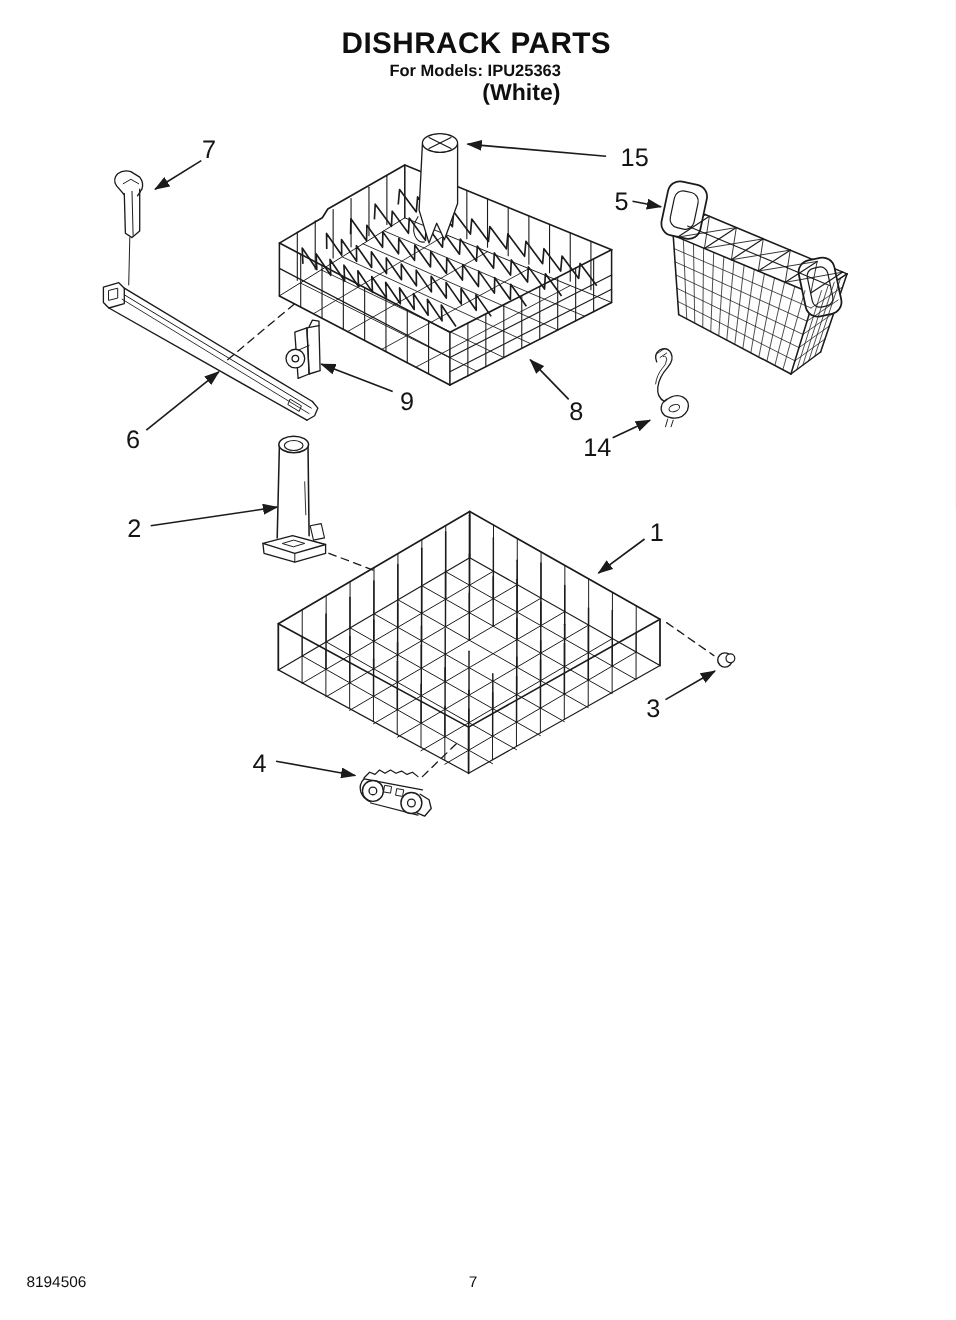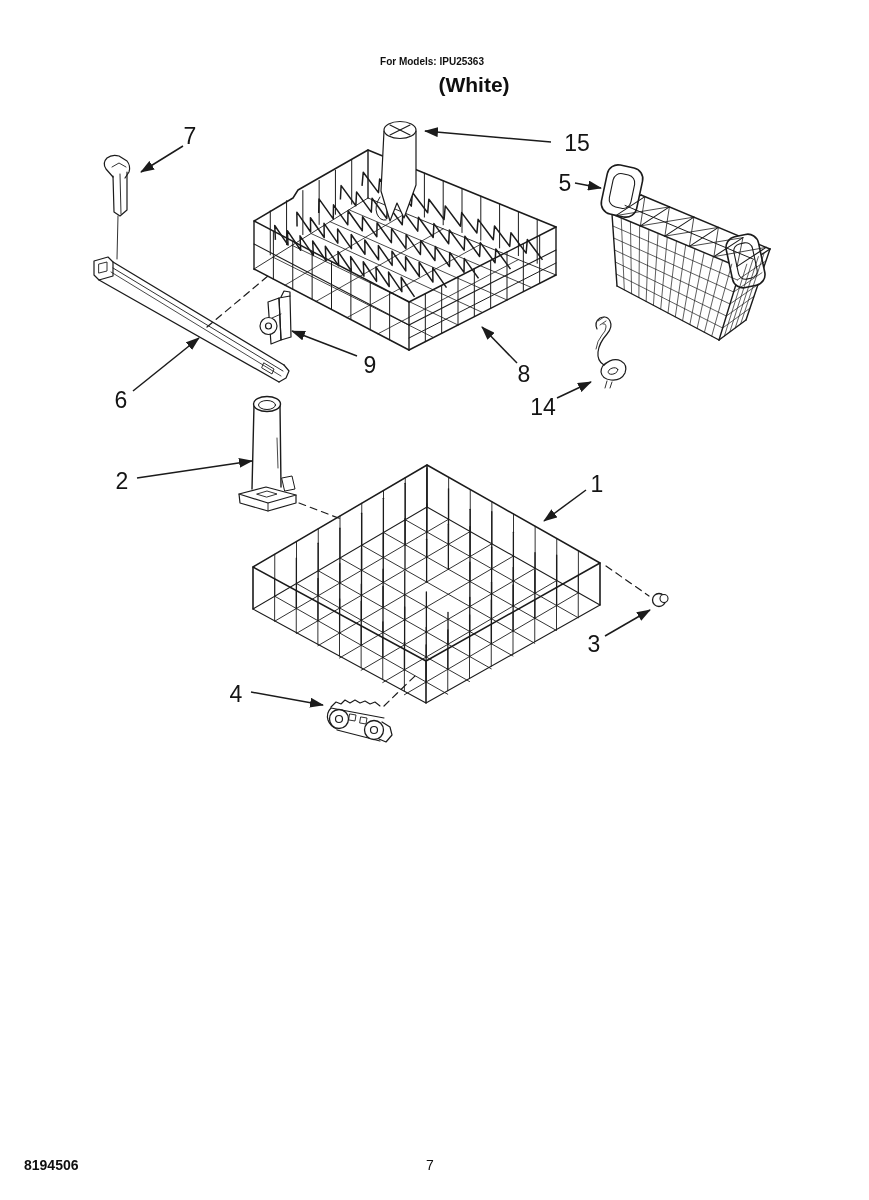--- a/index.html
+++ b/index.html
@@ -4,34 +4,35 @@
 <style>
   html,body{margin:0;padding:0;background:#9a9a9a;}
   .page{
     position:relative;width:869px;height:1200px;background:#ffffff;
     font-family:"Liberation Sans",sans-serif;color:#0f0f0f;overflow:hidden;
   }
   .abs{position:absolute;}
   .t-title{top:24px;left:433px;transform:translateX(-50%);
     font-size:27px;font-weight:700;letter-spacing:.4px;white-space:nowrap;}
   .t-models{top:56px;left:432px;transform:translateX(-50%);
-    font-size:10px;font-weight:700;white-space:nowrap;}
+    font-size:15px;font-weight:700;white-space:nowrap;}
   .t-white{top:73px;left:474px;transform:translateX(-50%);
     font-size:21px;font-weight:700;white-space:nowrap;}
   .callout{position:absolute;transform:translate(-50%,-50%);
     font-size:23px;font-weight:500;color:#141414;white-space:nowrap;}
-  .f-doc{left:24px;top:1157px;font-size:14px;font-weight:700;}
+  .f-doc{left:24px;top:1157px;font-size:14px;font-weight:400;}
   .f-page{left:430px;top:1157px;transform:translateX(-50%);font-size:14px;font-weight:400;}
   #diagram-svg{position:absolute;left:0;top:0;}
 </style>
 </head>
 <body>
 
 <div class="page">
 
+  <div class="abs t-title">DISHRACK PARTS</div>
   <div class="abs t-models">For Models: IPU25363</div>
   <div class="abs t-white">(White)</div>
 
   <svg id="diagram-svg" width="869" height="1200" viewBox="0 0 869 1200">
     <defs>
       <marker id="arr" markerUnits="userSpaceOnUse" markerWidth="14" markerHeight="10" refX="13" refY="5" orient="auto">
         <path d="M0,0 L14,5 L0,10 Z" fill="#1b1b1b"></path>
       </marker>
     </defs>
 

